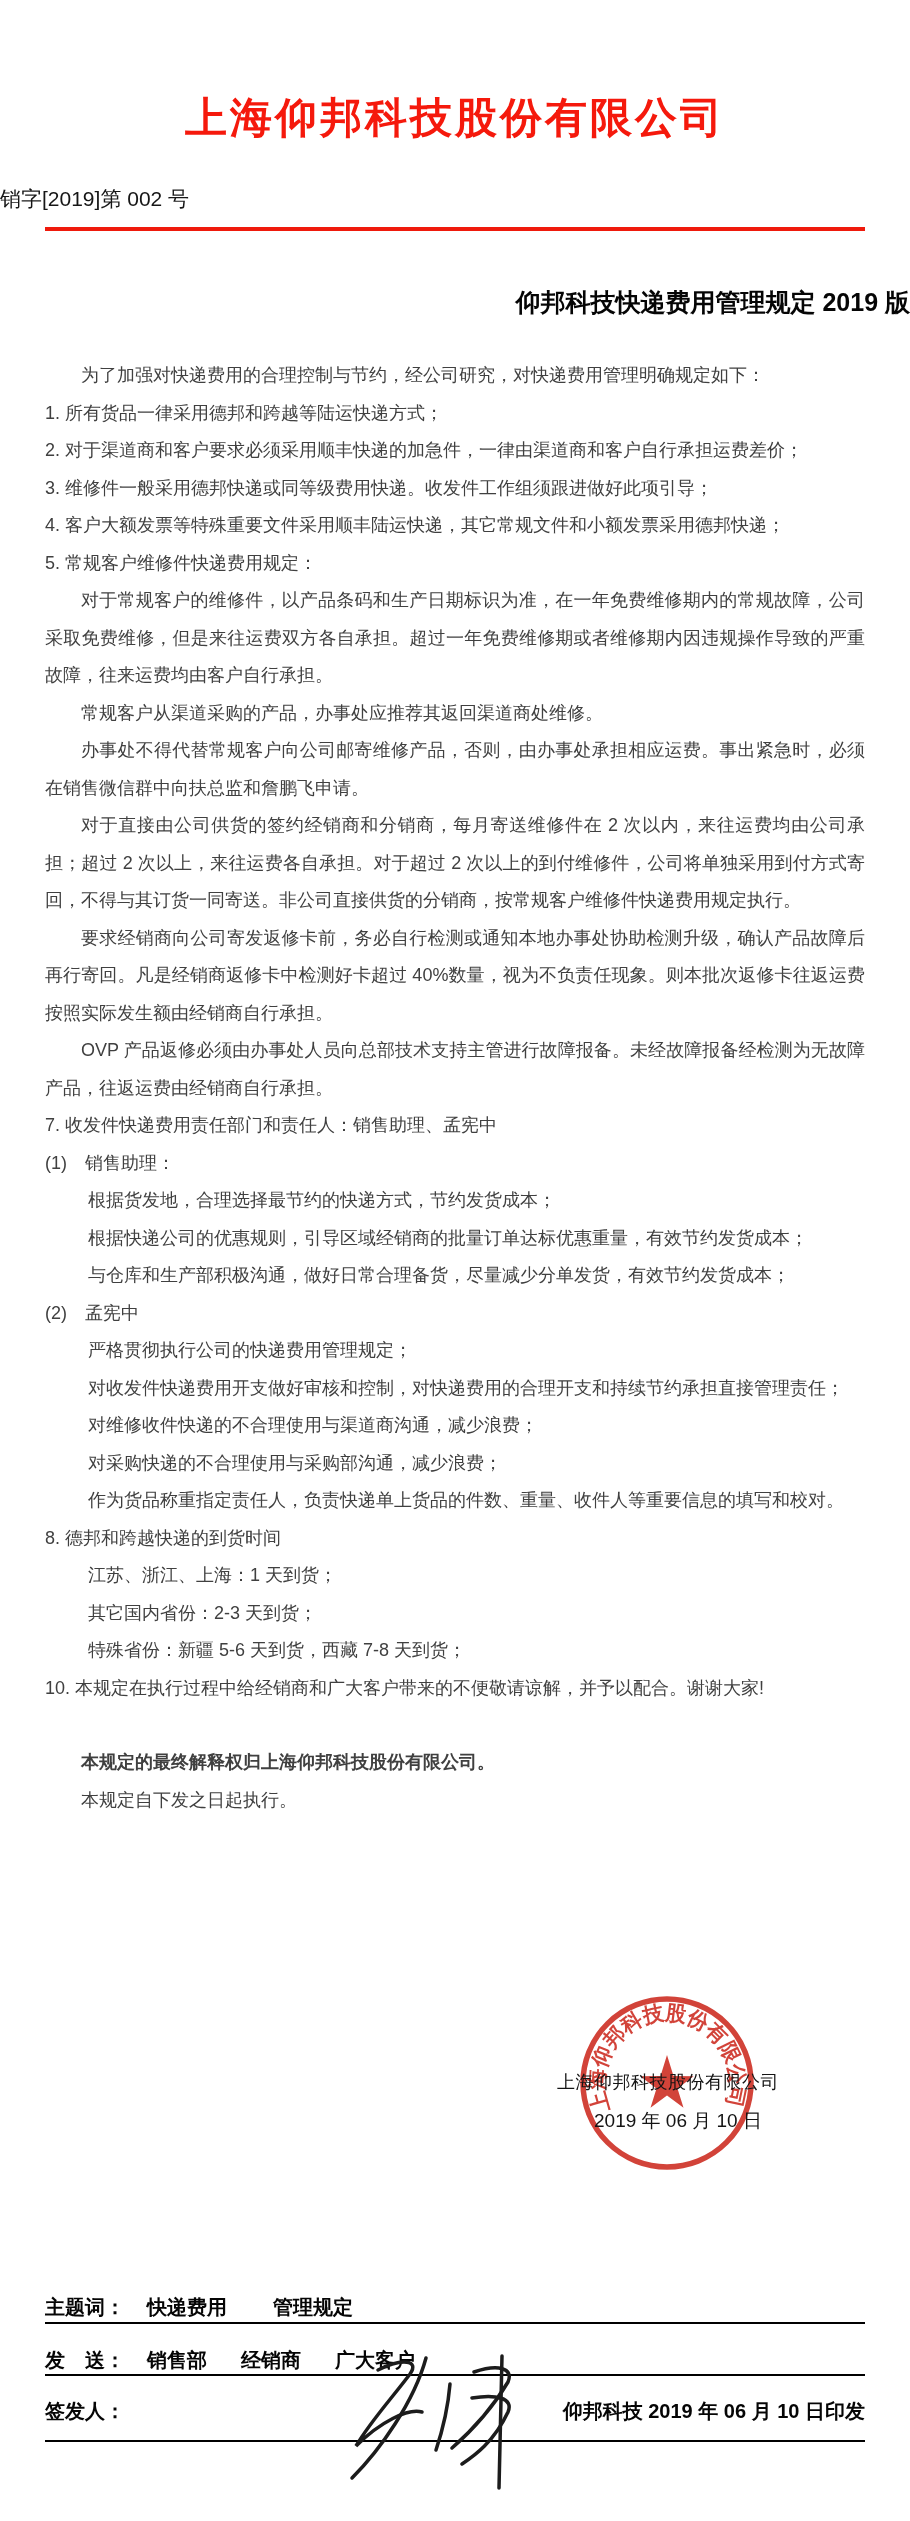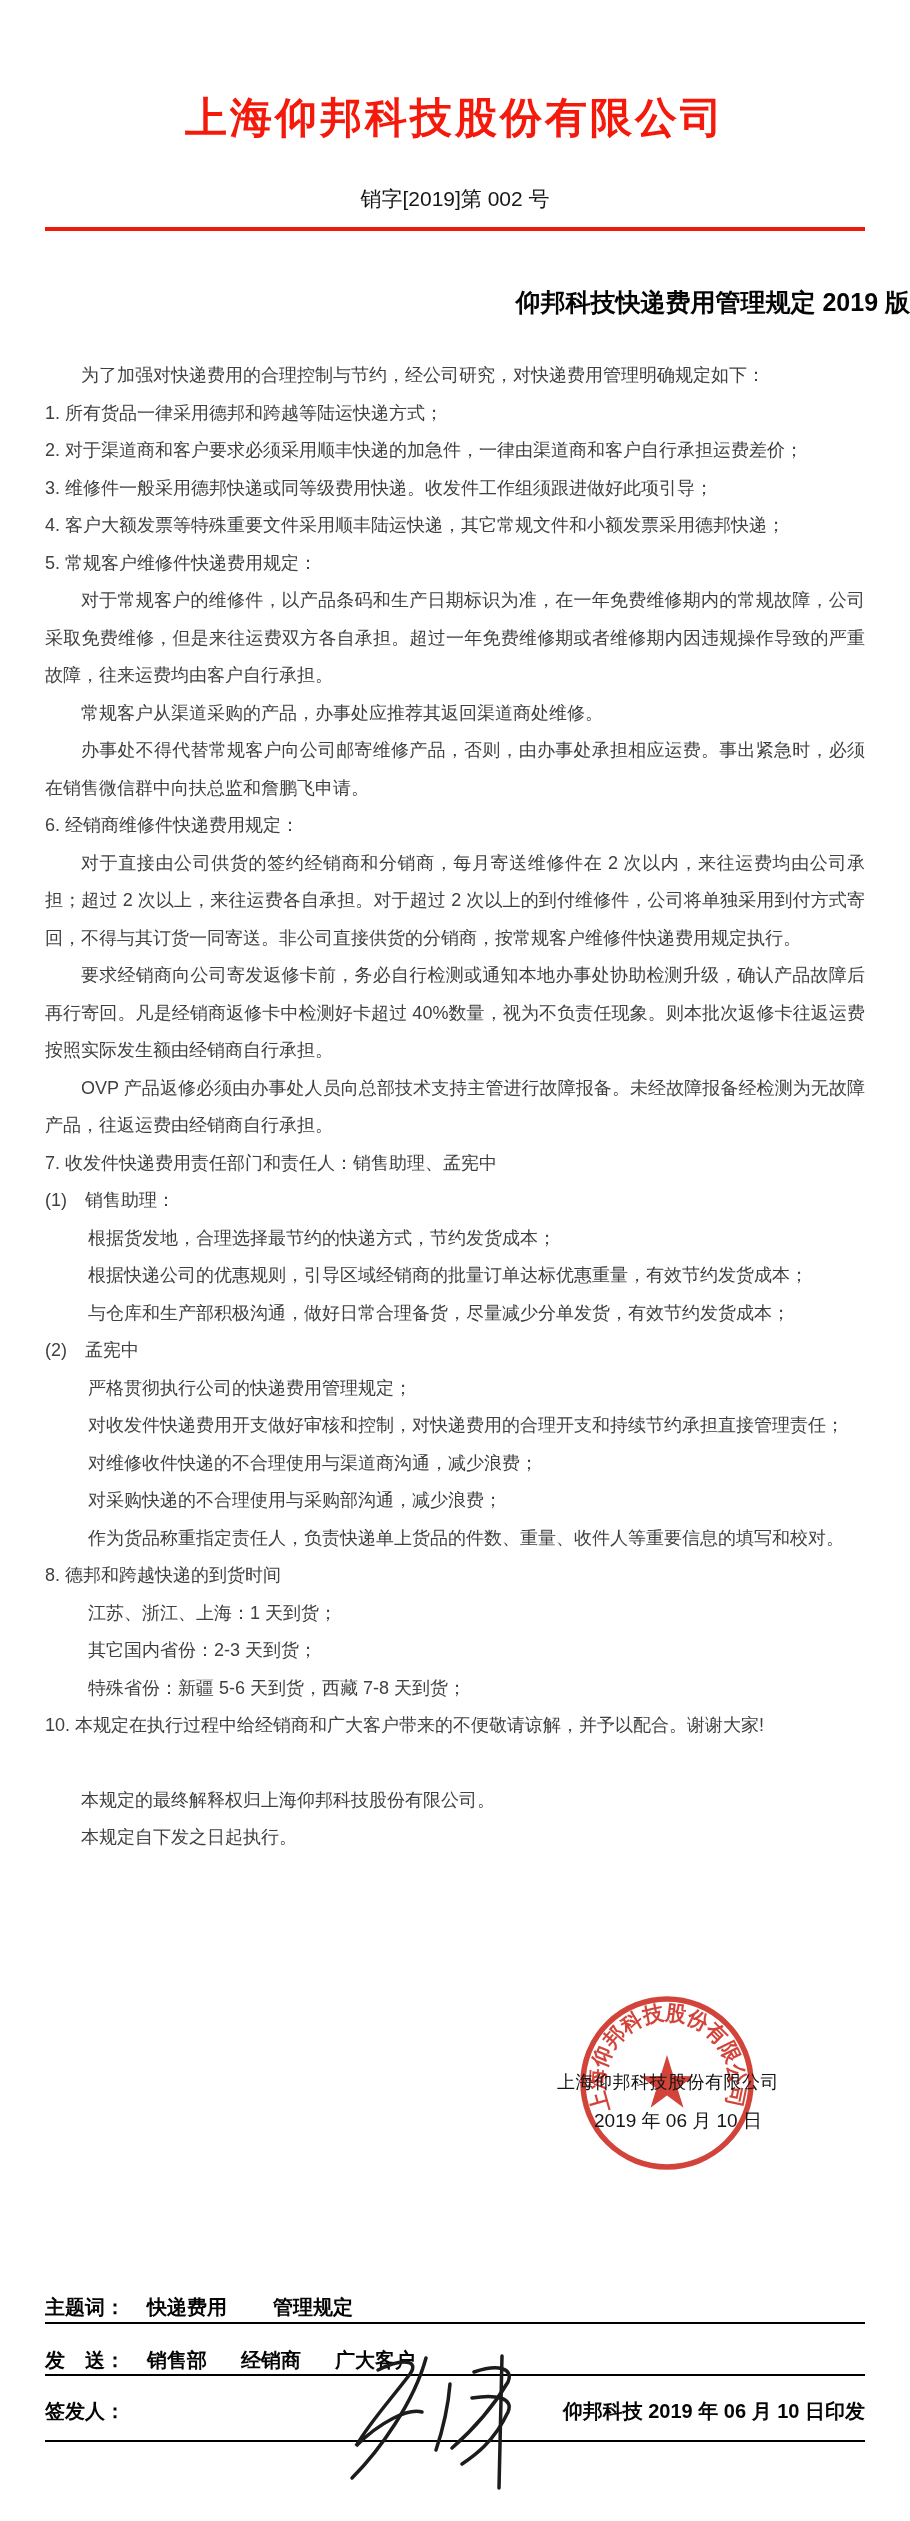--- a/index.html
+++ b/index.html
@@ -13,40 +13,40 @@
   }
   
   .company-title{
     position:absolute;top:90px;left:0;right:0;
     text-align:center;
     font-size:42px;font-weight:bold;
     color:#f5190c;letter-spacing:3px;
   }
   .doc-number{
     position:absolute;top:185px;left:0;right:0;
-    text-align:center;font-size:21px;color:#161616;
+    text-align:left;font-size:21px;color:#161616;
   }
   .red-rule{
     position:absolute;top:227px;left:45px;right:45px;
     height:4px;background:#ef1a0c;
   }
   .doc-title{
     position:absolute;top:286px;left:0;right:0;
     text-align:right;font-size:25px;font-weight:bold;color:#050505;
   }
   
   .body{
     position:absolute;top:357px;left:45px;width:820px;
     font-size:18px;line-height:37.5px;text-align:justify;
     color:#404040;
   }
   .body p{margin:0;}
   .body p.indent{text-indent:2em;}
   .body p.sub{margin-left:43px;}
-  .body p.gap-top{margin-top:37px;}
+  .body p.gap-top{margin-top:37px;font-weight:bold;}
   
   .seal-svg{position:absolute;left:577px;top:1991px;width:180px;height:184px;z-index:1;opacity:.93;}
   .seal-company{position:absolute;left:557px;top:2070px;font-size:18px;color:#141414;z-index:2;letter-spacing:.5px;}
   .seal-date{position:absolute;left:594px;top:2108px;font-size:19px;color:#141414;z-index:2;}
   
   .f-row{
     position:absolute;left:45px;right:45px;
     border-bottom:2px solid #000000;
     font-size:20px;font-weight:bold;color:#050505;
     display:flex;align-items:flex-start;
@@ -73,21 +73,20 @@
   <div class="body">
     <p class="indent">为了加强对快递费用的合理控制与节约，经公司研究，对快递费用管理明确规定如下：</p>
     <p>1. 所有货品一律采用德邦和跨越等陆运快递方式；</p>
     <p>2. 对于渠道商和客户要求必须采用顺丰快递的加急件，一律由渠道商和客户自行承担运费差价；</p>
     <p>3. 维修件一般采用德邦快递或同等级费用快递。收发件工作组须跟进做好此项引导；</p>
     <p>4. 客户大额发票等特殊重要文件采用顺丰陆运快递，其它常规文件和小额发票采用德邦快递；</p>
     <p>5. 常规客户维修件快递费用规定：</p>
     <p class="indent">对于常规客户的维修件，以产品条码和生产日期标识为准，在一年免费维修期内的常规故障，公司采取免费维修，但是来往运费双方各自承担。超过一年免费维修期或者维修期内因违规操作导致的严重故障，往来运费均由客户自行承担。</p>
     <p class="indent">常规客户从渠道采购的产品，办事处应推荐其返回渠道商处维修。</p>
     <p class="indent">办事处不得代替常规客户向公司邮寄维修产品，否则，由办事处承担相应运费。事出紧急时，必须在销售微信群中向扶总监和詹鹏飞申请。</p>
-    <p>6. 经销商维修件快递费用规定：</p>
     <p class="indent">对于直接由公司供货的签约经销商和分销商，每月寄送维修件在 2 次以内，来往运费均由公司承担；超过 2 次以上，来往运费各自承担。对于超过 2 次以上的到付维修件，公司将单独采用到付方式寄回，不得与其订货一同寄送。非公司直接供货的分销商，按常规客户维修件快递费用规定执行。</p>
     <p class="indent">要求经销商向公司寄发返修卡前，务必自行检测或通知本地办事处协助检测升级，确认产品故障后再行寄回。凡是经销商返修卡中检测好卡超过 40%数量，视为不负责任现象。则本批次返修卡往返运费按照实际发生额由经销商自行承担。</p>
     <p class="indent">OVP 产品返修必须由办事处人员向总部技术支持主管进行故障报备。未经故障报备经检测为无故障产品，往返运费由经销商自行承担。</p>
     <p>7. 收发件快递费用责任部门和责任人：销售助理、孟宪中</p>
     <p>(1)　销售助理：</p>
     <p class="sub">根据货发地，合理选择最节约的快递方式，节约发货成本；</p>
     <p class="sub">根据快递公司的优惠规则，引导区域经销商的批量订单达标优惠重量，有效节约发货成本；</p>
     <p class="sub">与仓库和生产部积极沟通，做好日常合理备货，尽量减少分单发货，有效节约发货成本；</p>
     <p>(2)　孟宪中</p>
     <p class="sub">严格贯彻执行公司的快递费用管理规定；</p>

